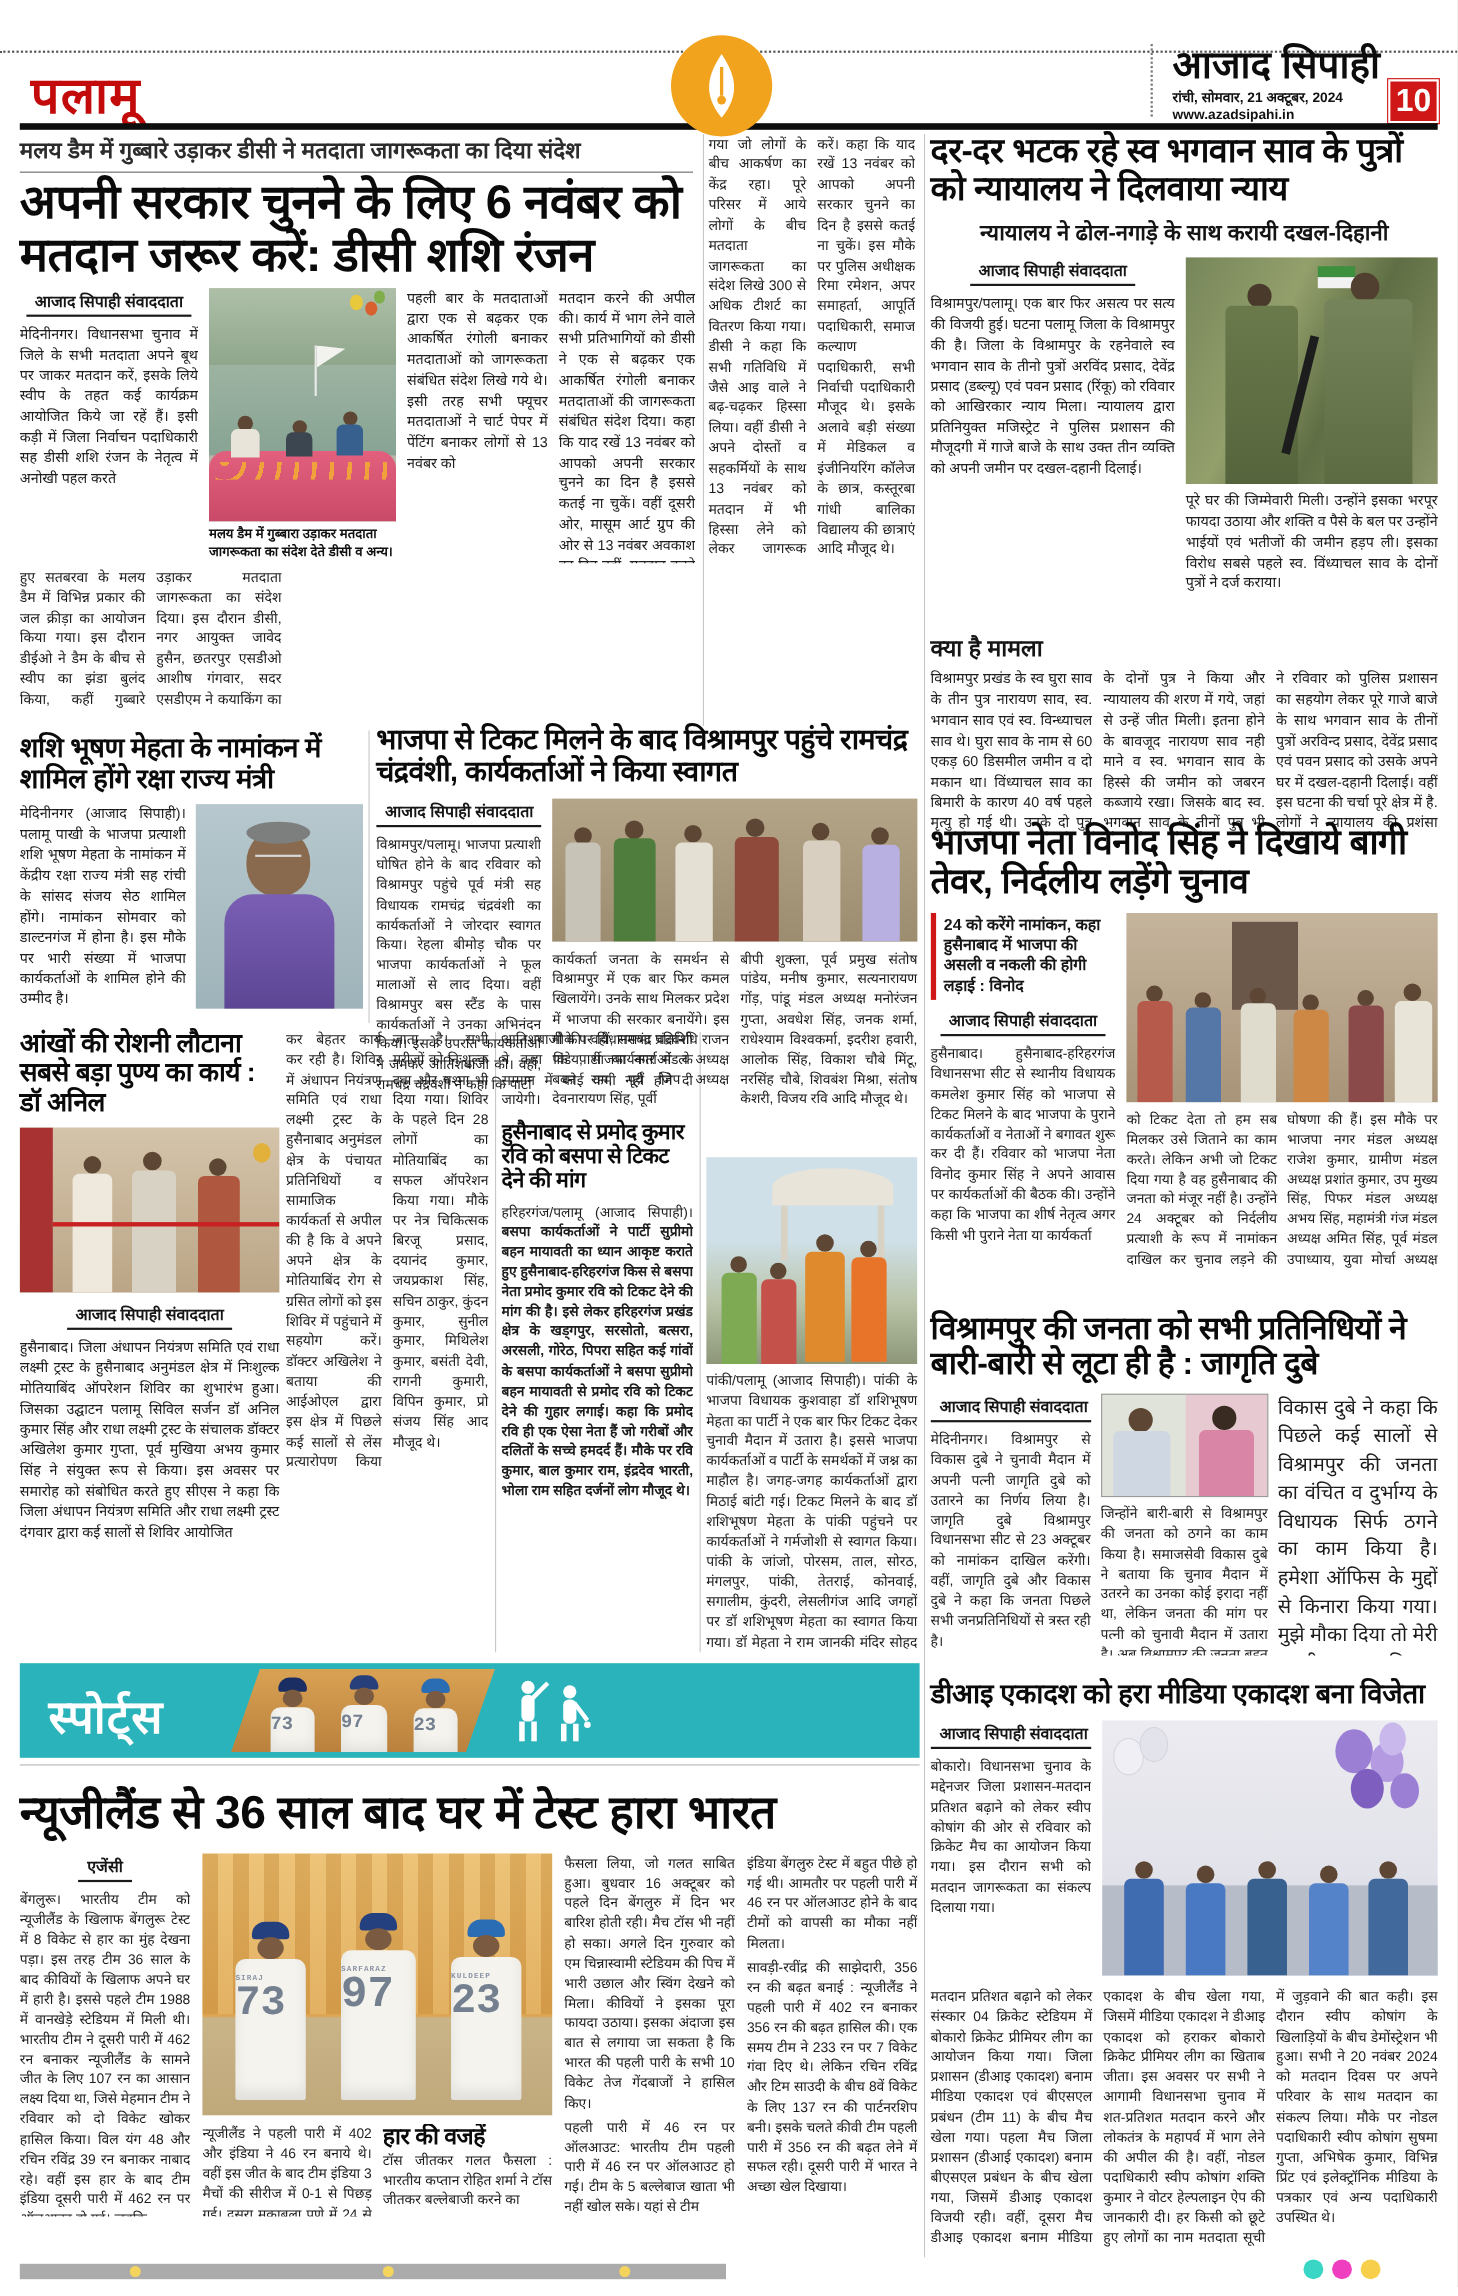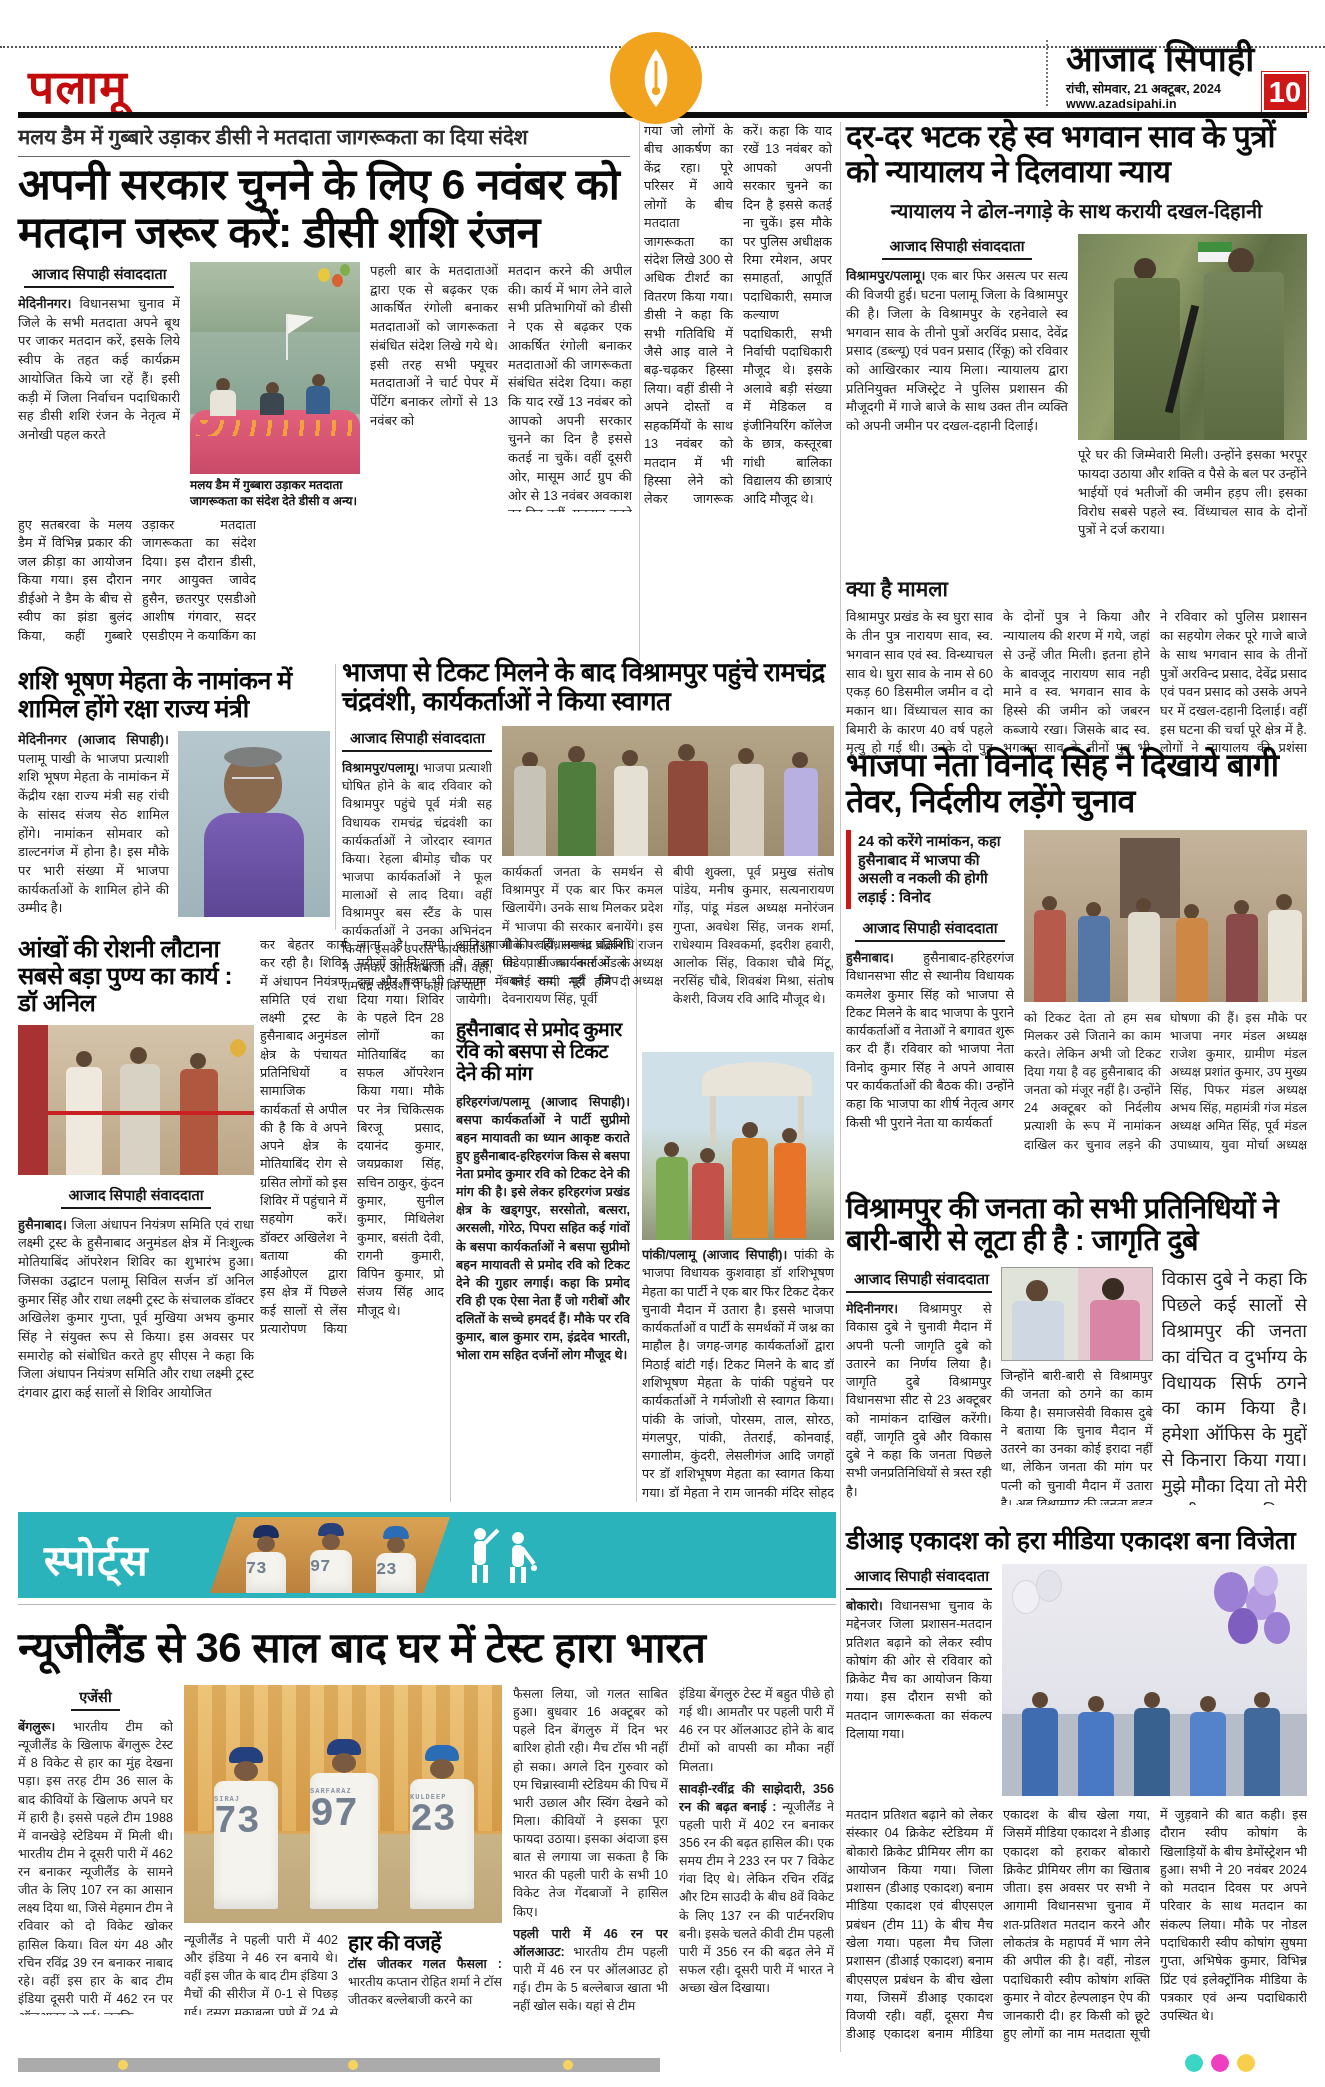--- a/index.html
+++ b/index.html
@@ -16,21 +16,21 @@
   .mast-web{font-size:12.5px;font-weight:700;color:#111;}
   .badge{width:46px;height:40px;background:#cf1717;color:#fff;font-size:29px;font-weight:800;
          display:flex;align-items:center;justify-content:center;box-shadow:inset 0 0 0 2px #fff,0 0 0 1px #cf1717;}
   .mast-sep{position:absolute;border-left:2px dotted #777;width:0;}
   .kick{font-weight:800;color:#2c2c2c;}
   .hl{font-weight:800;color:#0a0a0a;line-height:1.12;letter-spacing:-0.5px;}
   .sub{font-weight:800;color:#141414;}
   .byline{font-weight:700;font-size:14.5px;text-align:center;border-bottom:2px solid #1a1a1a;
           width:max-content;max-width:100%;margin:0 auto 7px;padding:1px 8px 3px;}
   .bd{font-size:13px;line-height:1.44;text-align:justify;color:#1c1c1c;margin:0;}
-  .bd .dl{font-weight:700;}
+  .bd .dl{font-weight:400;}
   .cap{font-size:12px;font-weight:700;line-height:1.3;margin-top:4px;color:#111;}
   .ph{position:relative;overflow:hidden;background:#b9b4a8;}
   .row{display:flex;}
   .oh{overflow:hidden;}
   .kickbox{border-left:5px solid #cf1717;padding:2px 0 2px 7px;font-weight:800;font-size:14.5px;line-height:1.3;margin-bottom:7px;}
   .mamla-t{font-size:21px;font-weight:800;margin:10px 0 6px;}
   
   .band{background:#2ab3ba;}
   .band-label{color:#fff;font-weight:800;font-size:42px;letter-spacing:1px;}
   .band-blurb{color:#fff;font-weight:700;font-size:14.5px;line-height:1.45;text-align:justify;}

